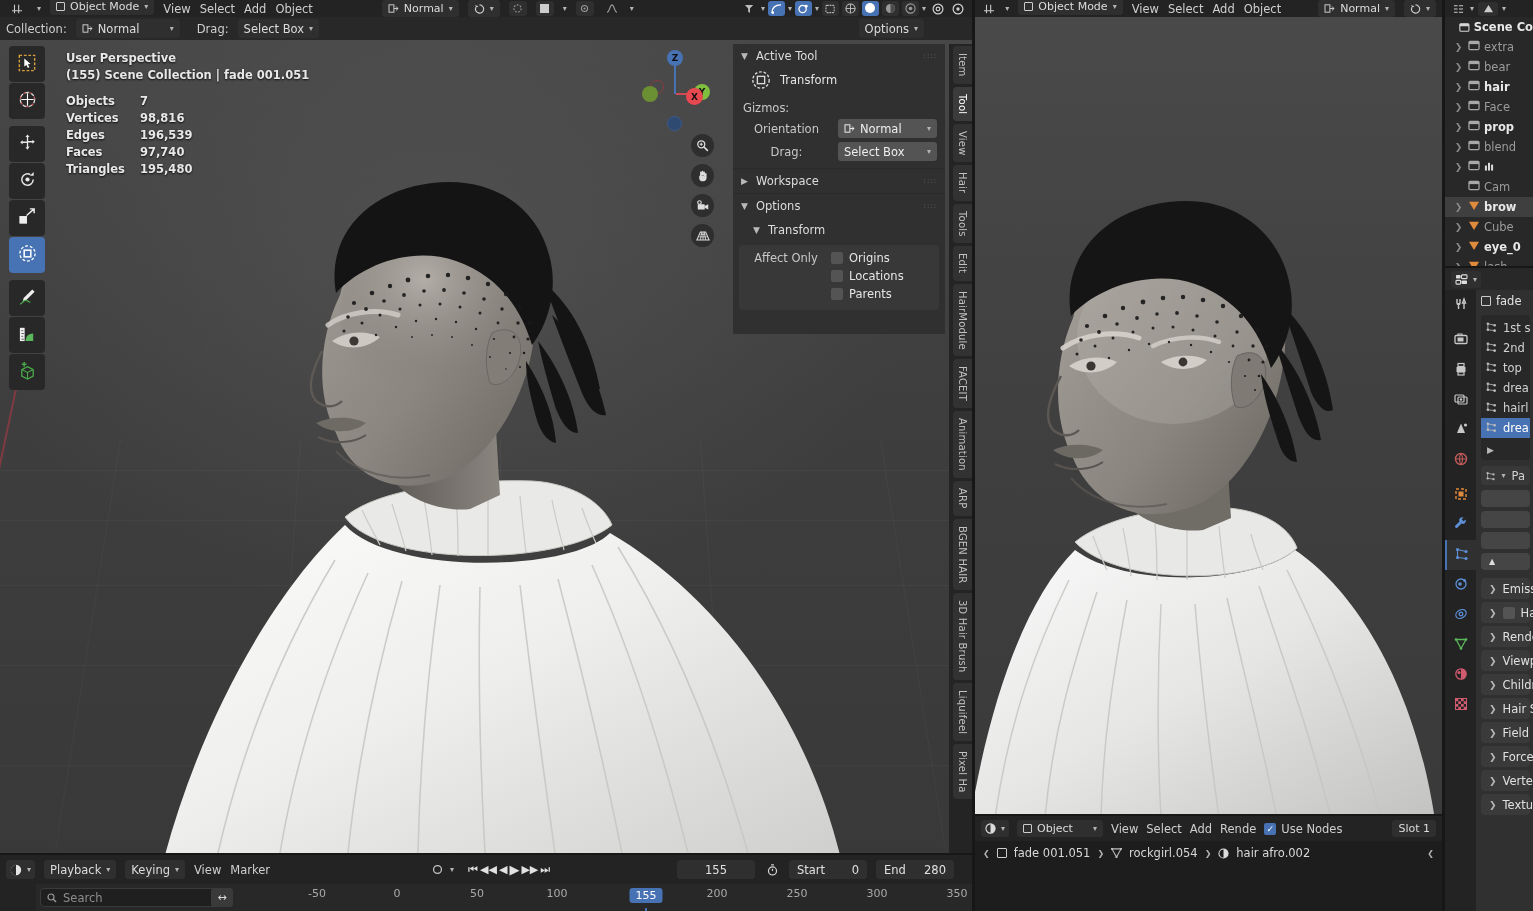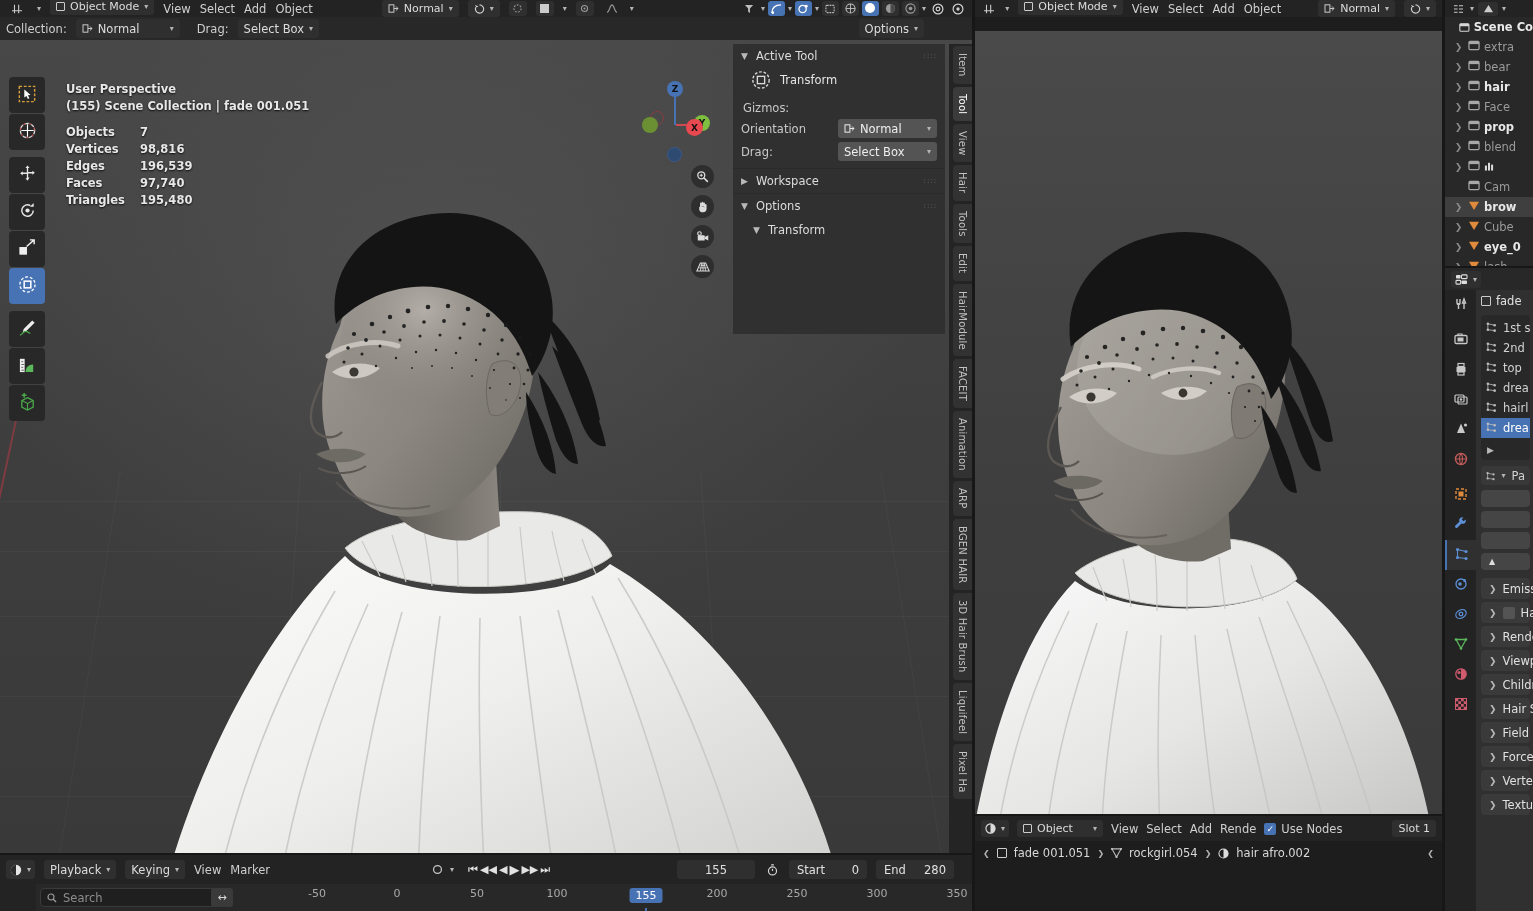--- a/index.html
+++ b/index.html
@@ -18,21 +18,21 @@
            align-items:center; gap:5px; padding:0 6px; white-space:nowrap; color:#dcdcdc;}
   .btnbox.sm{ height:17px; font-size:11px; }
   .chev{ font-size:8px; color:#b4b4b4; }
   .iconbox{ width:22px; height:19px; background:#2f2f2f; border-radius:3px;
             display:flex; align-items:center; justify-content:center; }
   .iconbox.blue{ background:#4772b3; }
   .iconbox.plain{ background:transparent; }
   .sq{ display:inline-block; }
 
   
-  .vp{ background:#3b82f6; overflow:hidden;margin-top:31px; }
+  .vp{ background:#3b82f6; overflow:hidden; }
   .vp-grad{
     position:absolute; inset:0;
     background:
       radial-gradient(ellipse 70% 60% at 45% 30%, rgba(90,90,90,.55), rgba(0,0,0,0) 70%),
       linear-gradient(#484848 0%, #3e3e3e 48%, #393939 100%);
   }
   .gridline{ position:absolute; background:rgba(255,255,255,.035); }
   .redline{ position:absolute; background:#7e3b42; }
 
   
@@ -54,21 +54,21 @@
            display:flex; align-items:center; justify-content:center; margin-bottom:7px; }
 
   
   .npanel{ background:#303030; overflow:hidden; }
   .psec{ border-bottom:1px solid #2a2a2a; }
   .phdr{ display:flex; align-items:center; gap:6px; padding:5px 8px;
          font-size:11.5px; color:#dcdcdc; }
   .tri{ font-size:9px; color:#b9b9b9; width:9px; }
   .dots{ margin-left:auto; color:#6e6e6e; letter-spacing:1px; font-size:7px; line-height:4px;}
   .prow{ display:flex; align-items:center; padding:2px 8px; gap:6px; }
-  .plabel{ font-size:11.5px; color:#c8c8c8; text-align:left; }
+  .plabel{ font-size:11.5px; color:#c8c8c8; text-align:center; }
   .pfield{ background:#545454; border-radius:3px; height:19px; display:flex;
            align-items:center; padding:0 6px; gap:5px; font-size:11.5px; color:#eee; }
   .cbox{ width:12px; height:12px; background:#545454; border-radius:2px; flex:none; }
   .subbox{ background:#383838; border-radius:4px; margin:3px 6px 6px; padding:4px 0 7px; }
 
   
   .vtabs{ background:#242424; }
   .vtab{ background:#323232; border-radius:4px 0 0 4px; width:19px;
          writing-mode:vertical-rl; text-orientation:mixed;
          font-size:10px; color:#c2c2c2; padding:7px 0; margin-bottom:3px;
@@ -580,20 +580,39 @@
 
   <div class="psec" style="border:none;">
     <div class="phdr">
       <span class="tri">▼</span>
       <span>Options</span>
       <span class="dots">::::</span>
     </div>
     <div class="phdr" style="padding-left:20px;">
       <span class="tri">▼</span>
       <span>Transform</span>
+    </div>
+    <div class="subbox">
+      <div id="affect-list">
+          <div class="prow">
+            <span class="plabel" style="width: 78px;">Affect Only</span>
+            <span class="cbox"></span>
+            <span>Origins</span>
+          </div>
+          <div class="prow">
+            <span class="plabel" style="width: 78px;"></span>
+            <span class="cbox"></span>
+            <span>Locations</span>
+          </div>
+          <div class="prow">
+            <span class="plabel" style="width: 78px;"></span>
+            <span class="cbox"></span>
+            <span>Parents</span>
+          </div>
+        </div>
     </div>
   </div>
 </div>
 
 <div class="abs vtabs" style="left:949px;top:44px;width:23px;height:811px;padding-top:2px;padding-left:4px;">
   <div id="vtab-list">
       <div class="vtab">Item</div>
       <div class="vtab active">Tool</div>
       <div class="vtab">View</div>
       <div class="vtab">Hair</div>

